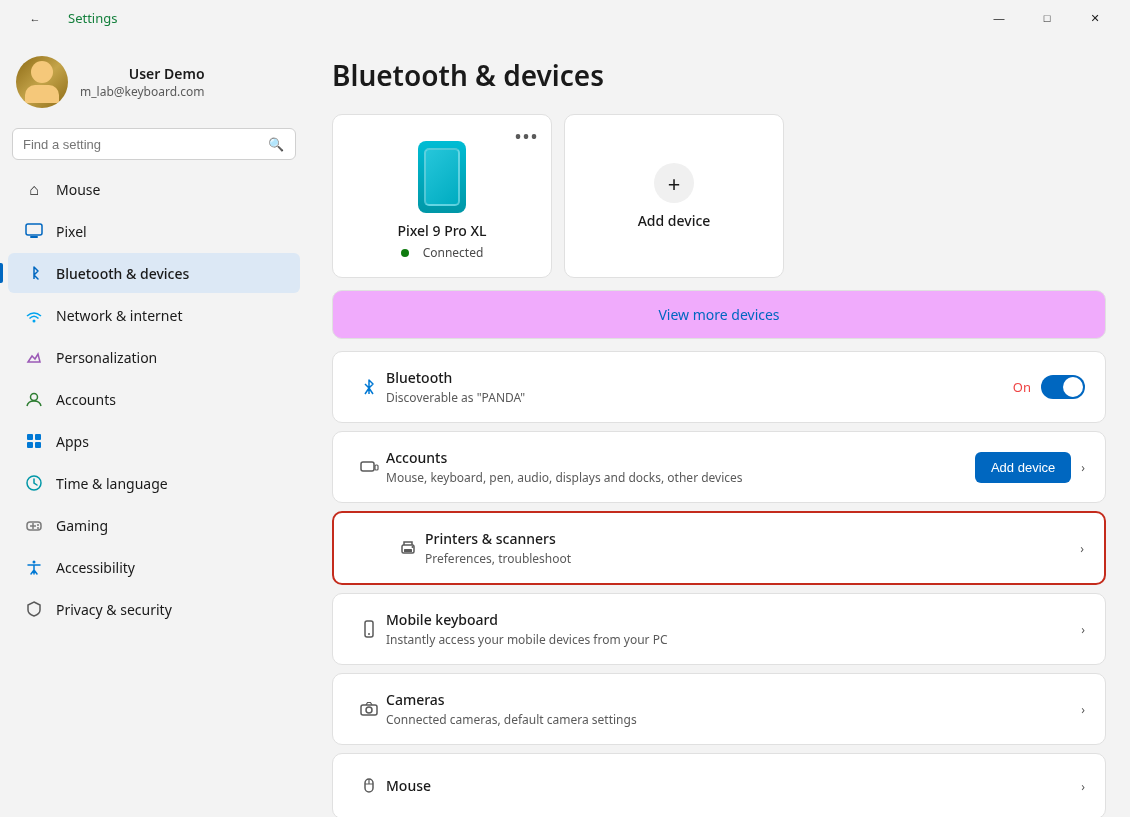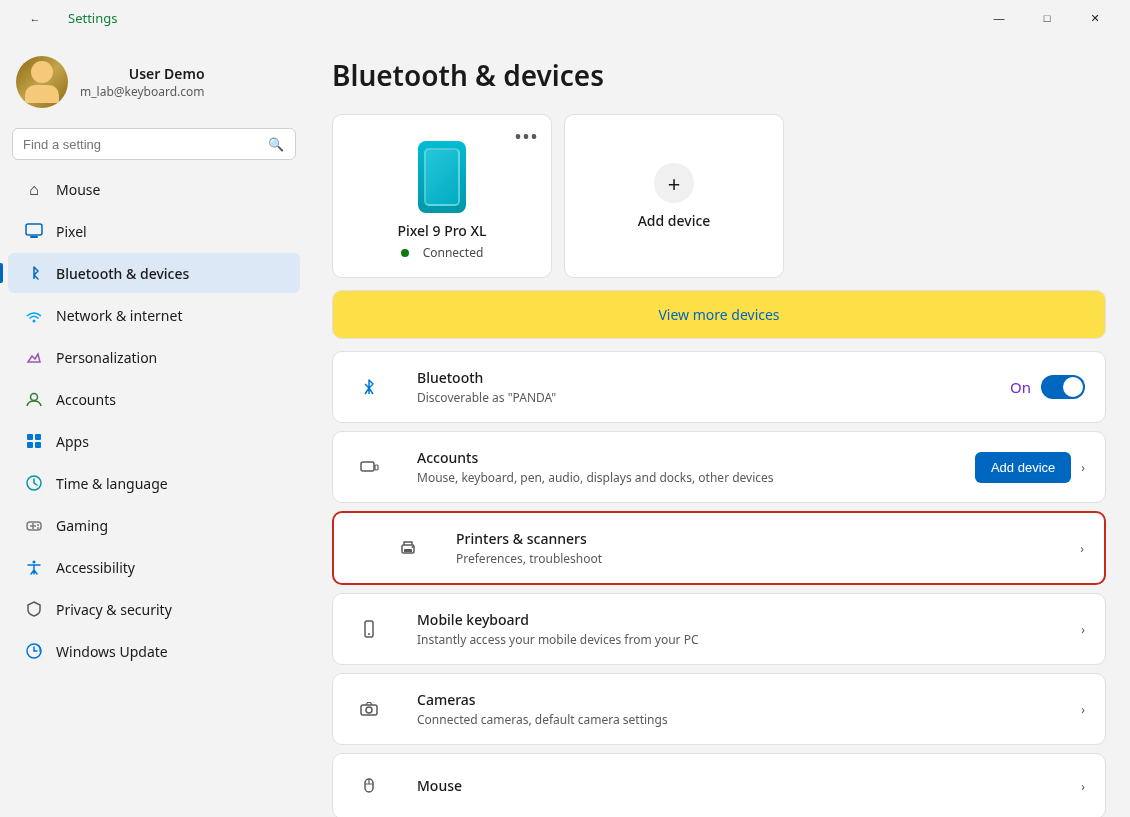--- a/index.html
+++ b/index.html
@@ -261,21 +261,21 @@
       display: flex;
       align-items: center;
       justify-content: center;
       font-size: 22px;
       color: #1a1a1a;
     }
     .add-label { font-size: 14px; font-weight: 500; color: #1a1a1a; }
 
     
     .view-more-row {
-      background: #fde047;
+      background: #f0abfc;
       border-radius: 10px;
       border: 1px solid #e0e0e0;
       padding: 14px 20px;
       margin-bottom: 12px;
       display: flex;
       align-items: center;
       justify-content: center;
       cursor: pointer;
     }
     .view-more-text { font-size: 14px; color: #0067c0; }
@@ -285,21 +285,21 @@
       background: white;
       border-radius: 10px;
       border: 1px solid #e0e0e0;
       margin-bottom: 8px;
       overflow: hidden;
     }
     .setting-row {
       display: flex;
       align-items: center;
       padding: 16px 20px;
-      gap: 32px;
+      gap: 1px;
       cursor: pointer;
       border-bottom: 1px solid #f0f0f0;
     }
     .setting-row:last-child { border-bottom: none; }
 
     .highlighted {
       border: 2px solid #c42b1c !important;
       border-radius: 10px;
       padding-left: 38px;
     }
@@ -335,21 +335,21 @@
     .toggle::after {
       content: '';
       position: absolute;
       right: 2px;
       top: 2px;
       width: 20px;
       height: 20px;
       background: white;
       border-radius: 50%;
     }
-    .toggle-label { font-size: 15px; color: #6d28d9; }
+    .toggle-label { font-size: 13px; color: #ef4444; }
     .add-device-btn {
       background: #0067c0;
       color: white;
       border: none;
       border-radius: 6px;
       padding: 8px 16px;
       font-size: 13px;
       font-weight: 500;
       cursor: pointer;
       white-space: nowrap;
@@ -481,30 +481,20 @@
       <span>Accessibility</span>
     </div>
     <div class="nav-item">
       <span class="nav-icon">
         <svg width="18" height="18" viewBox="0 0 18 18" fill="none">
             <path d="M9 2 L15 5 L15 10 Q15 14 9 16 Q3 14 3 10 L3 5 Z" stroke="#5a5a5a" stroke-width="1.5" fill="none"></path>
           </svg>
       </span>
       <span>Privacy &amp; security</span>
     </div>
-    <div class="nav-item">
-      <span class="nav-icon">
-        <svg width="18" height="18" viewBox="0 0 18 18" fill="none">
-            <circle cx="9" cy="9" r="7" stroke="#0078d4" stroke-width="1.5" fill="none"></circle>
-            <path d="M9 5 L9 9 L12 9" stroke="#0078d4" stroke-width="1.5" stroke-linecap="round"></path>
-            <path d="M13 3 Q16 6 15 10" stroke="#0078d4" stroke-width="1.5" fill="none"></path>
-          </svg>
-      </span>
-      <span>Windows Update</span>
-    </div>
   </div>
 
   <div class="main">
     <h1 class="page-title">Bluetooth &amp; devices</h1>
 
     <div class="devices-row">
       <div class="device-card">
         <span class="device-more">•••</span>
         <div class="device-icon">
           <div class="phone-screen"></div>

